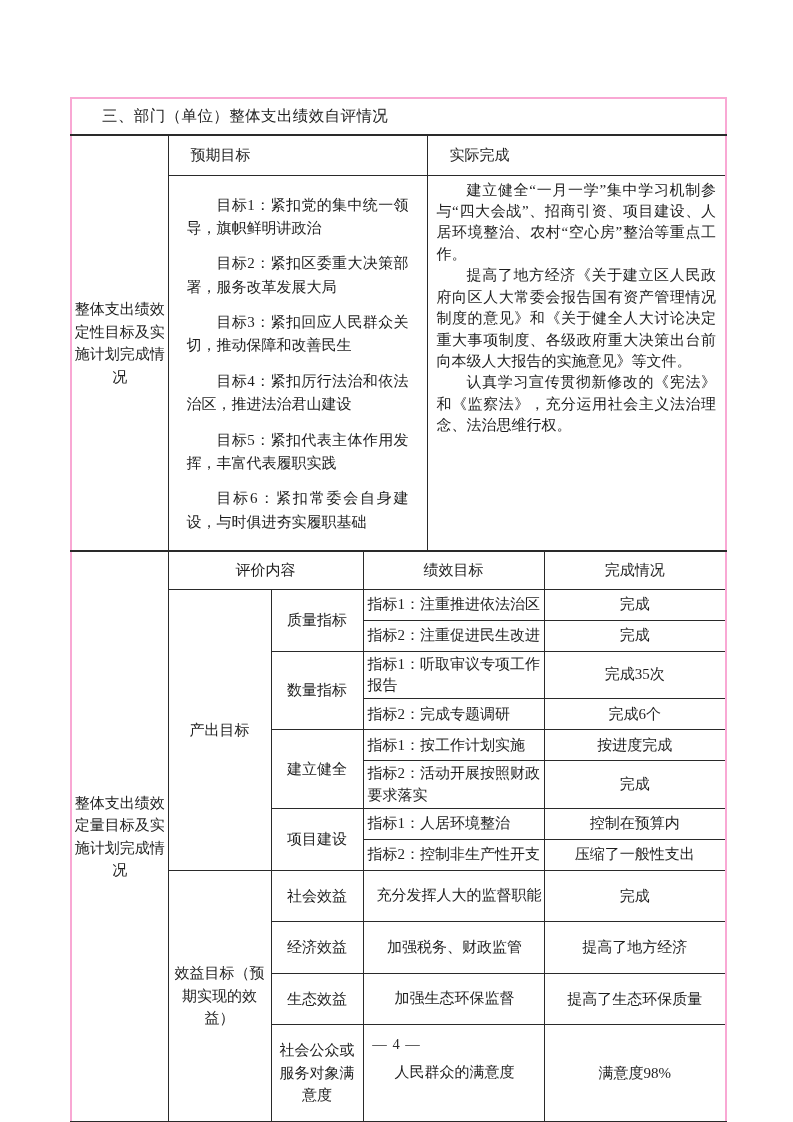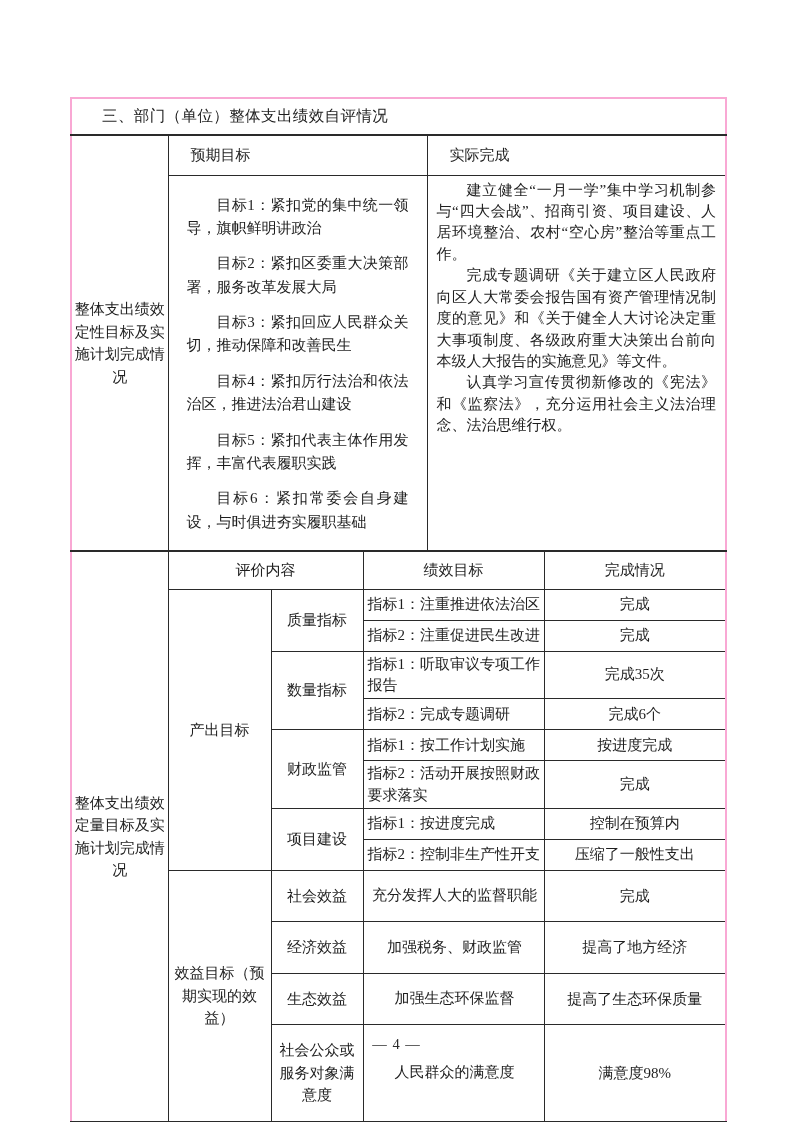--- a/index.html
+++ b/index.html
@@ -31,21 +31,21 @@
   .hdr { padding-left:22px; }
   .vtop { vertical-align:top; }
   .goals { padding:6px 6px 4px 6px; }
   .goals p { margin:12px; text-indent:2em; line-height:1.56; text-align:justify; }
   .actual { padding:4px 9px 2px 9px; }
   .actual p { margin:0; text-indent:2em; line-height:1.43; text-align:justify; }
   .c { text-align:center; }
   .label-cell { text-align:center; line-height:1.5; padding:14px 1px; }
   .gcell { padding:2px 2px 2px 4px; line-height:1.42; }
   .scell { text-align:center; padding:1px 2px; }
-  .gleft { text-align:center; }
+  .gleft { text-align:right; }
   .sum-label { padding-left:30px; }
   tr.h37 { height:37px } tr.h40 { height:40px } tr.h283 { height:283px }
   tr.h38 { height:38px } tr.h31 { height:31px } tr.h45 { height:45px }
   .footer {
     position:absolute; left:0; top:1036px; width:793px;
     text-align:center; font-size:14.5px; color:#2a2a2a; letter-spacing:1px;
   }
 </style>
 </head>
 <body>
@@ -77,21 +77,21 @@
     <td colspan="3" class="vtop goals">
       <p>目标1：紧扣党的集中统一领导，旗帜鲜明讲政治</p>
       <p>目标2：紧扣区委重大决策部署，服务改革发展大局</p>
       <p>目标3：紧扣回应人民群众关切，推动保障和改善民生</p>
       <p>目标4：紧扣厉行法治和依法治区，推进法治君山建设</p>
       <p>目标5：紧扣代表主体作用发挥，丰富代表履职实践</p>
       <p>目标6：紧扣常委会自身建设，与时俱进夯实履职基础</p>
     </td>
     <td colspan="2" class="vtop actual">
       <p>建立健全“一月一学”集中学习机制参与“四大会战”、招商引资、项目建设、人居环境整治、农村“空心房”整治等重点工作。</p>
-      <p>完成专题调研《关于建立区人民政府向区人大常委会报告国有资产管理情况制度的意见》和《关于健全人大讨论决定重大事项制度、各级政府重大决策出台前向本级人大报告的实施意见》等文件。</p>
+      <p>提高了地方经济《关于建立区人民政府向区人大常委会报告国有资产管理情况制度的意见》和《关于健全人大讨论决定重大事项制度、各级政府重大决策出台前向本级人大报告的实施意见》等文件。</p>
       <p>认真学习宣传贯彻新修改的《宪法》和《监察法》，充分运用社会主义法治理念、法治思维行权。</p>
     </td>
   </tr>
 
   <tr class="h38">
     <td rowspan="13" class="label-cell bt2">整体支出绩效定量目标及实施计划完成情况</td>
     <td colspan="2" class="c bt2">评价内容</td>
     <td colspan="2" class="c bt2">绩效目标</td>
     <td class="c bt2">完成情况</td>
   </tr>
@@ -111,32 +111,32 @@
     <td rowspan="2" class="label-cell">数量指标</td>
     <td colspan="2" class="gcell">指标1：听取审议专项工作报告</td>
     <td class="scell">完成35次</td>
   </tr>
   <tr class="h31">
     <td colspan="2" class="gcell">指标2：完成专题调研</td>
     <td class="scell">完成6个</td>
   </tr>
 
   <tr class="h31">
-    <td rowspan="2" class="label-cell">财政监管</td>
+    <td rowspan="2" class="label-cell">建立健全</td>
     <td colspan="2" class="gcell">指标1：按工作计划实施</td>
     <td class="scell">按进度完成</td>
   </tr>
   <tr class="h45">
     <td colspan="2" class="gcell">指标2：活动开展按照财政要求落实</td>
     <td class="scell">完成</td>
   </tr>
 
   <tr class="h31">
     <td rowspan="2" class="label-cell">项目建设</td>
-    <td colspan="2" class="gcell">指标1：按进度完成</td>
+    <td colspan="2" class="gcell">指标1：人居环境整治</td>
     <td class="scell">控制在预算内</td>
   </tr>
   <tr class="h31">
     <td colspan="2" class="gcell">指标2：控制非生产性开支</td>
     <td class="scell">压缩了一般性支出</td>
   </tr>
 
   <tr class="h31">
     <td rowspan="4" class="label-cell">效益目标（预期实现的效益）</td>
     <td class="label-cell">社会效益</td>

